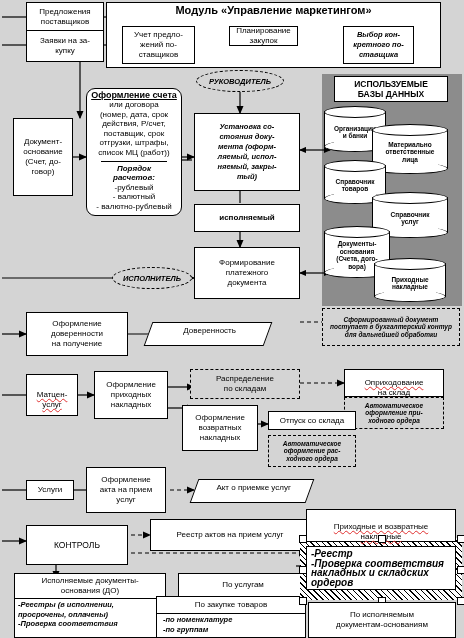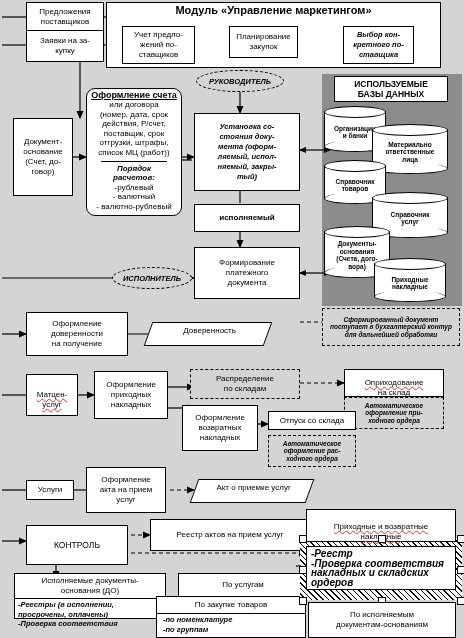--- a/index.html
+++ b/index.html
@@ -166,21 +166,21 @@
   </div>
 
   <div class="bigbox" style="left:106px;top:2px;width:335px;height:66px;"></div>
   <div class="title" style="left:106px;top:4px;width:335px;">Модуль «Управление маркетингом»</div>
 
   <div class="node" style="left:122px;top:26px;width:73px;height:38px;">
     <span style="white-space:pre-line">Учет предло-
 жений по-
 ставщиков</span>
   </div>
-  <div class="node" style="left:229px;top:26px;width:69px;height:32px;">
+  <div class="node" style="left:229px;top:26px;width:69px;height:20px;">
     <span style="white-space:pre-line">Планирование
 закупок</span>
   </div>
   <div class="node" style="left:343px;top:26px;width:71px;height:38px;">
     <span class="ital" style="white-space:pre-line;font-size:7.5px">Выбор кон-
 кретного по-
 ставщика</span>
   </div>
 
   <div class="invoice" style="left:86px;top:88px;width:96px;height:128px;">
@@ -348,21 +348,21 @@
   </div>
 
   <div class="node round" style="left:26px;top:525px;width:102px;height:40px;">
     <span style="font-size:8.5px;">КОНТРОЛЬ</span>
   </div>
 
   <div class="node" style="left:150px;top:519px;width:160px;height:32px;">
     <span>Реестр актов на прием услуг</span>
   </div>
 
-  <div class="bigbox" style="left:14px;top:573px;width:152px;height:46px;">
+  <div class="bigbox" style="left:14px;top:573px;width:152px;height:65px;">
     <div style="white-space:pre-line;text-align:center;font-size:8px;line-height:10px;padding-top:2px;">Исполняемые  документы-
 основания (ДО)</div>
     <div class="hdrline" style="margin-top:2px;"></div>
     <div style="white-space:pre-line;text-align:left;font-size:7.5px;line-height:9.5px;font-style:italic;font-weight:bold;padding:1px 3px;">-Реестры (в исполнении,
 просрочены, оплачены)
 -Проверка соответствия</div>
   </div>
 
   <div class="node" style="left:178px;top:573px;width:130px;height:24px;">
     <span>По услугам</span>

